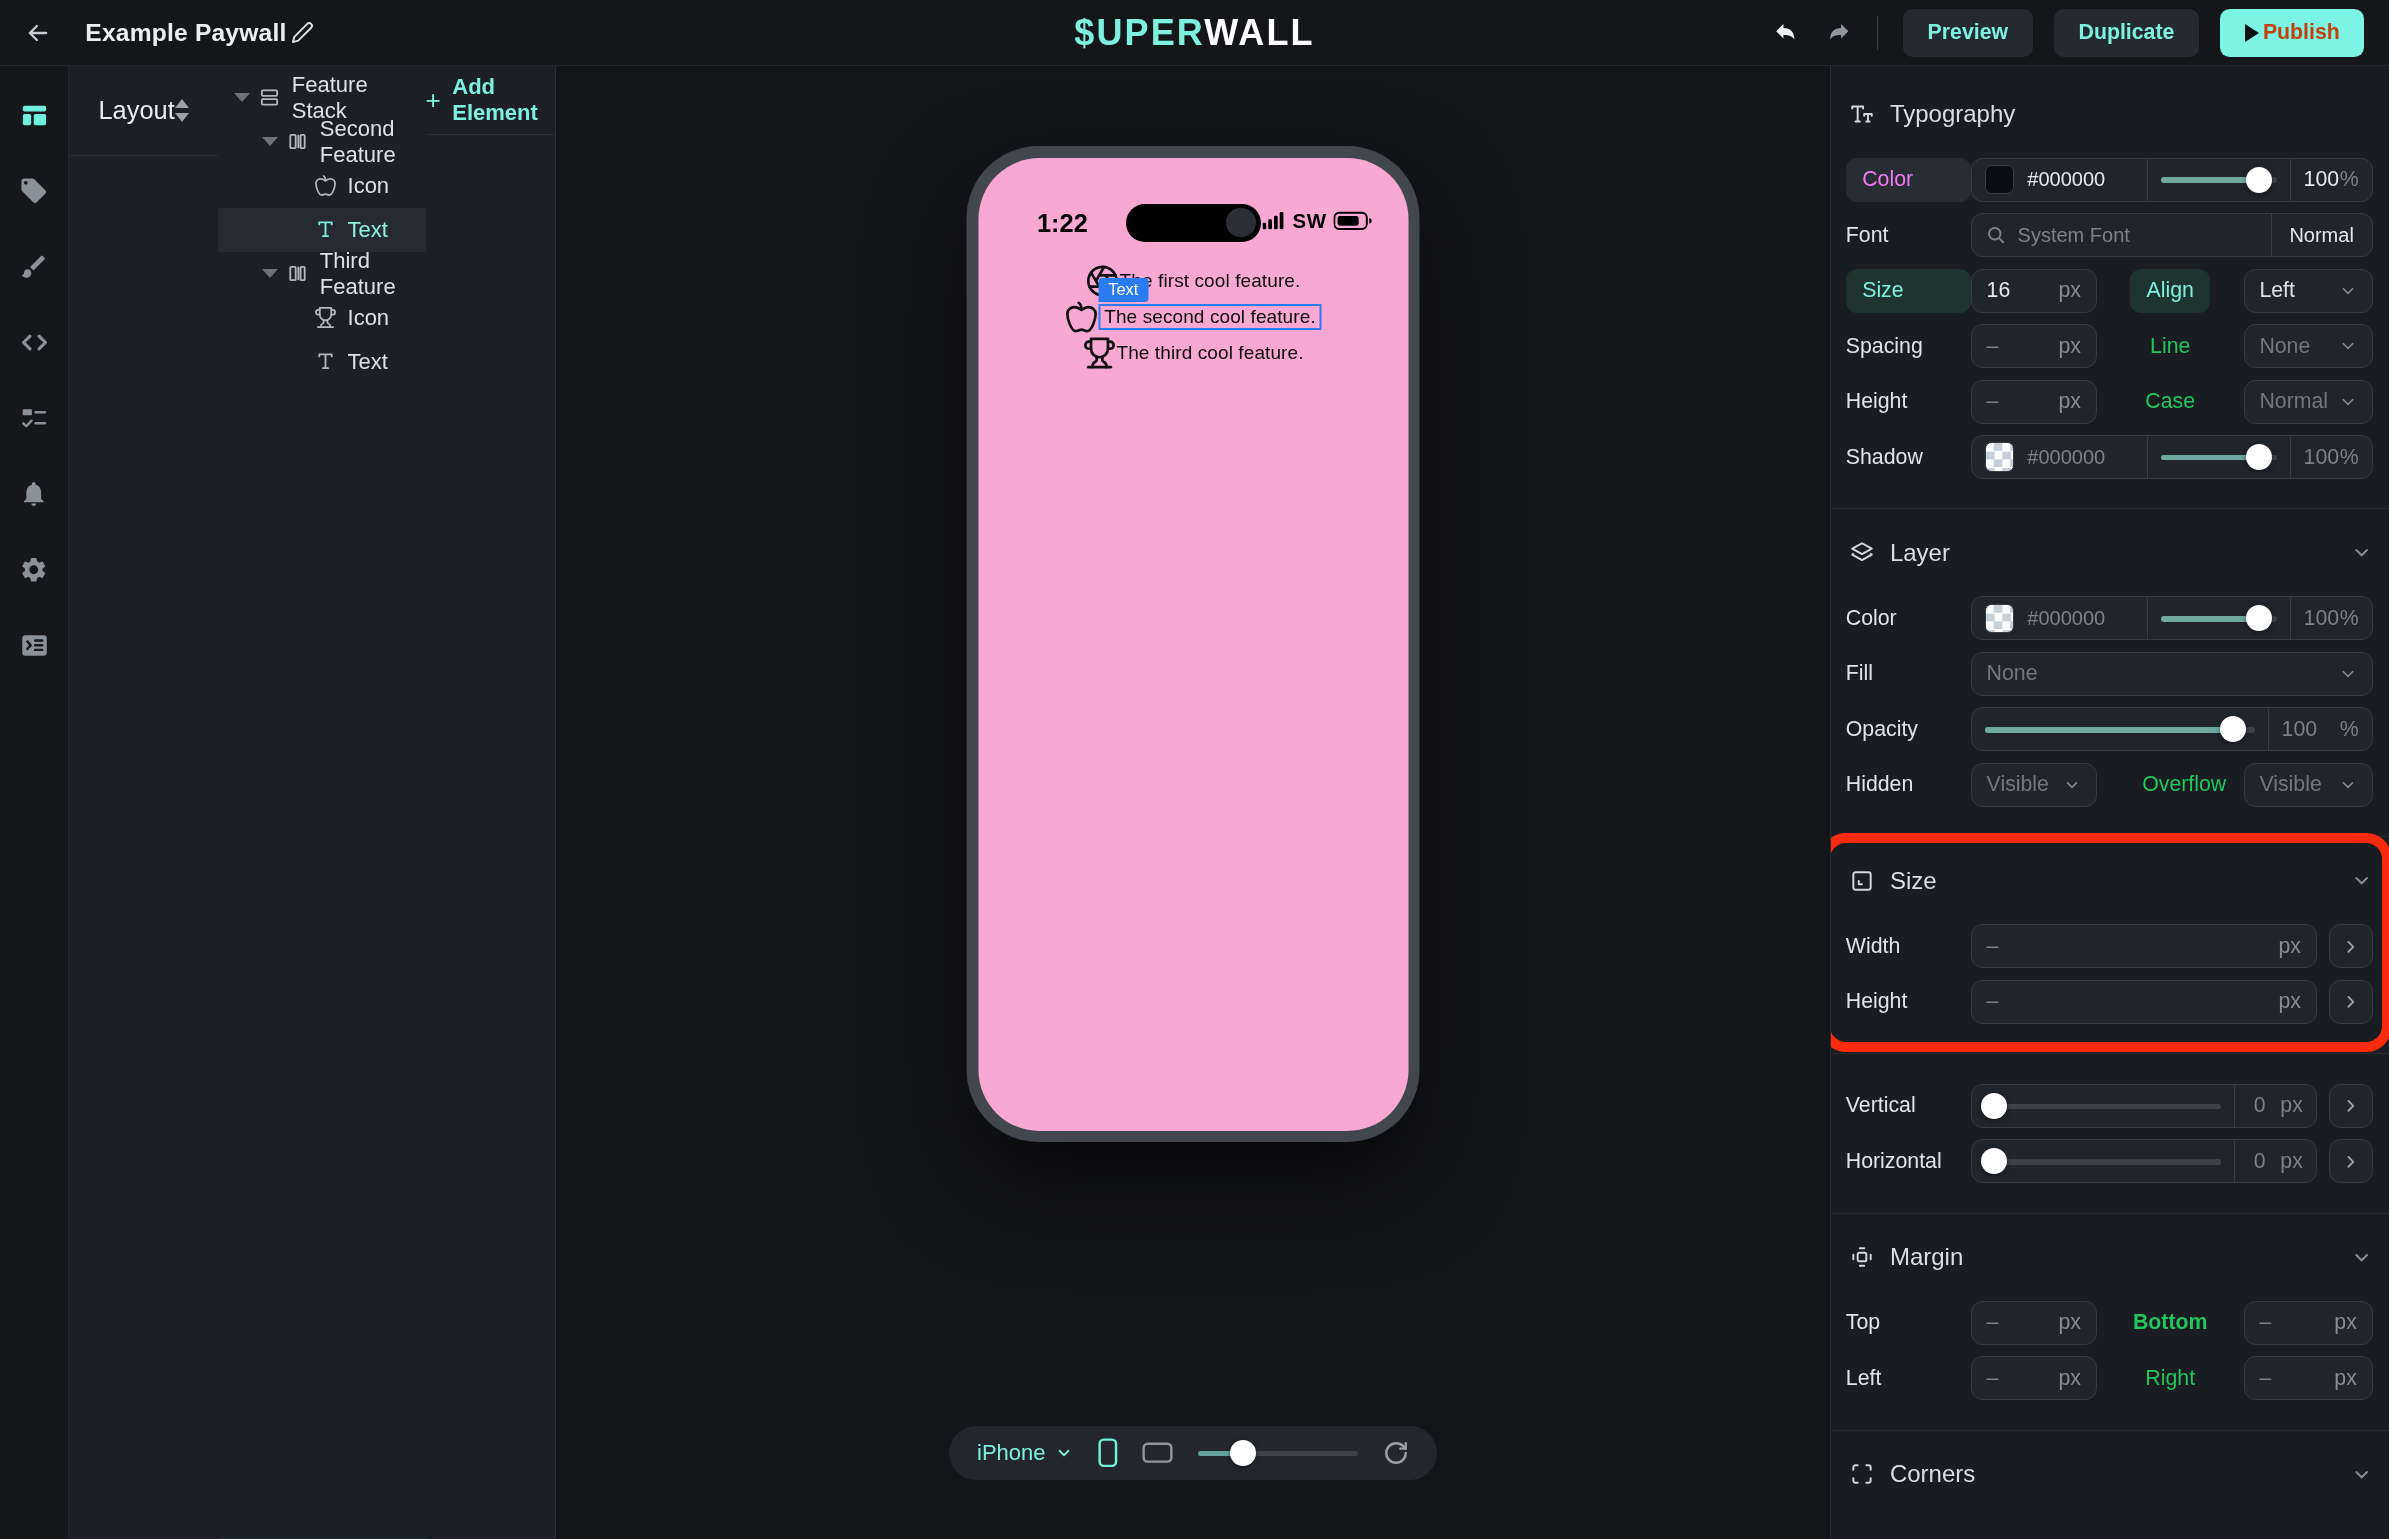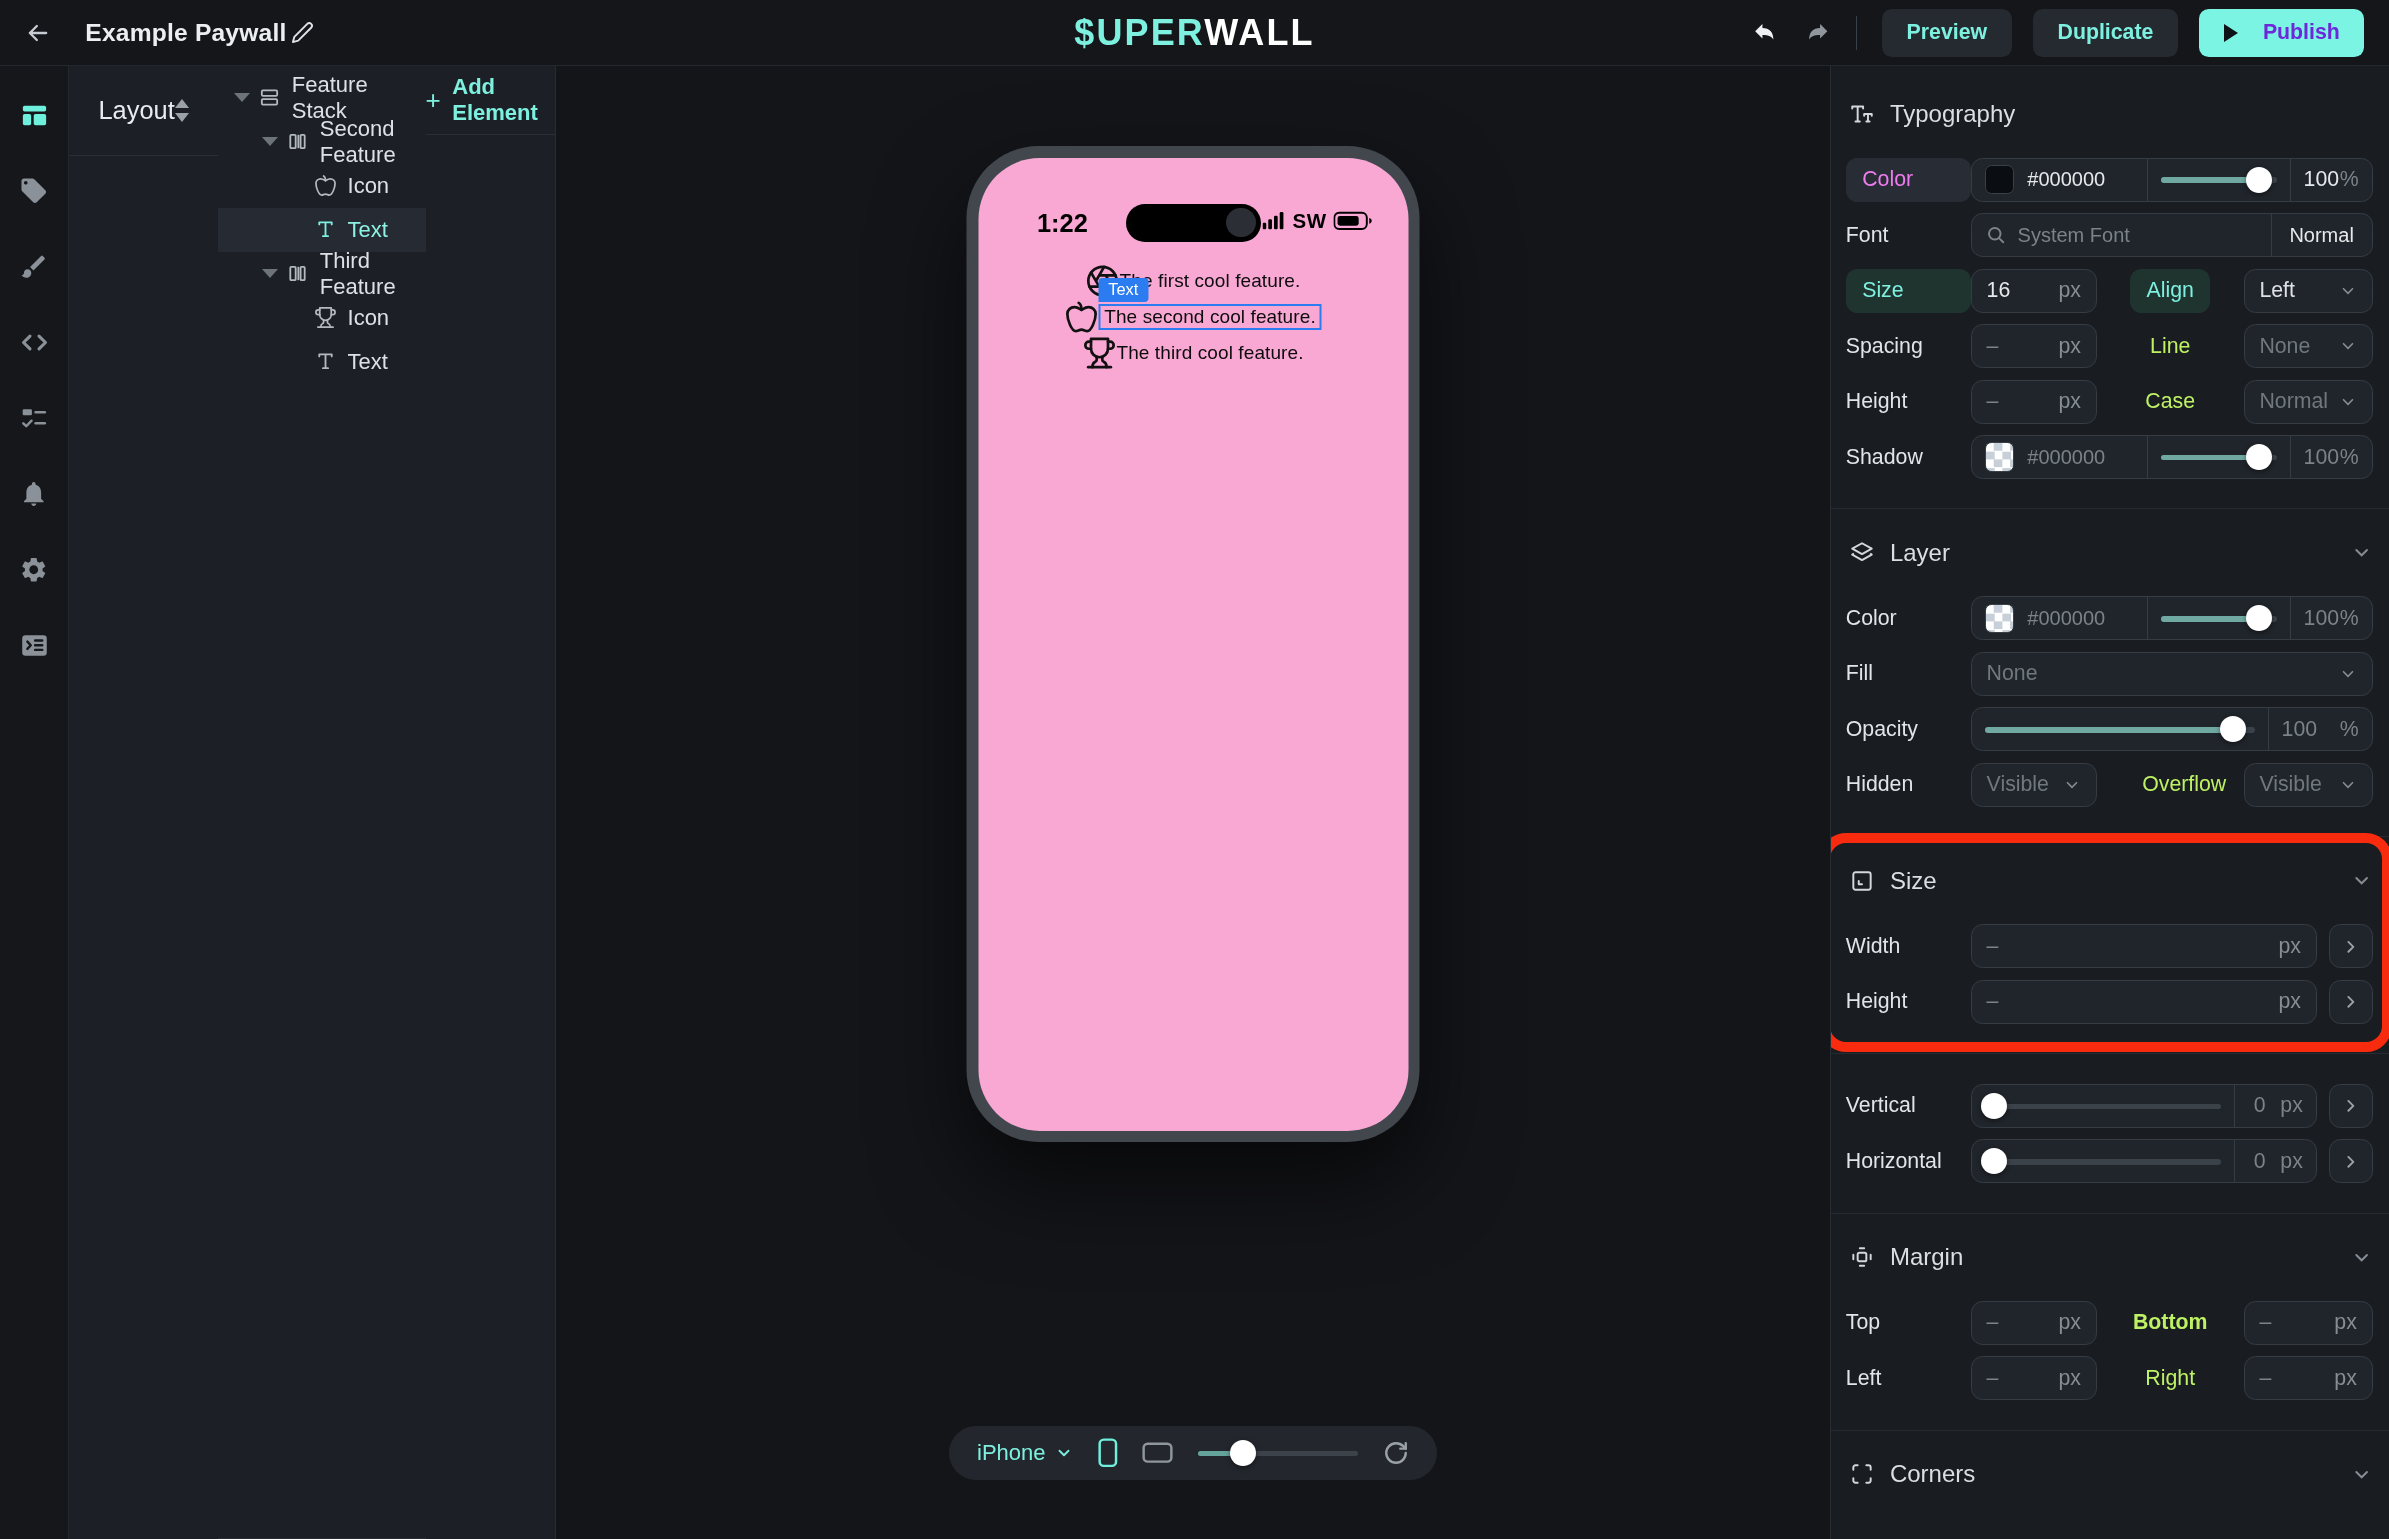--- a/index.html
+++ b/index.html
@@ -17,21 +17,21 @@
   .pencil { color:#dfe3e8; margin-left:4.9px; }
   .logo { position:absolute; left:50%; top:50%; transform:translate(-50%,-50%);
           font-size:36px; font-weight:800; letter-spacing:2.1px; color:#fff; }
   .logo .acc { color:#7df0e0; }
   .tb-right { margin-left:auto; display:flex; align-items:center; gap:21.3px; margin-right:24.6px; }
   .undo { color:#eef1f4; } .redo { color:#8f969e; transform:scaleX(-1); }
   .tb-div { width:1.6px; height:34px; background:#3a4048; margin:0 3.3px; }
   .btn { height:48px; border-radius:9.8px; display:flex; align-items:center; justify-content:center;
          padding:0 24.6px; font-size:21.3px; font-weight:600; cursor:pointer; }
   .btn.ghost { background:#242a30; color:#7df0e0; }
-  .btn.primary { background:#7bf4e3; color:#6d28d9; gap:25px; font-weight:700; }
+  .btn.primary { background:#7bf4e3; color:#c2410c; gap:4px; font-weight:700; }
   .play-tri { width:0; height:0; border-left:14.8px solid #0d1217; border-top:9px solid transparent; border-bottom:9px solid transparent; }
 
   
   .main { display:flex; height:1473px; }
 
   
   .rail { width:69px; background:#15171b; border-right:0.8px solid #23282e; flex:none;
           display:flex; flex-direction:column; align-items:center; padding-top:21.3px; }
   .rail-item { width:56px; height:56px; display:flex; align-items:center; justify-content:center;
                color:#8a9198; margin-bottom:19.7px; cursor:pointer; }
@@ -92,21 +92,21 @@
   
   .inspector { width:559px; background:#191c21; border-left:0.8px solid #282d34; flex:none; overflow:hidden; position:relative; }
   .isec { padding:29.5px 16.4px 4.9px 14.8px; border-top:0.8px solid #262b31; }
   .isec:first-child { border-top:none; padding-top:34px; }
   .isec-h { display:flex; align-items:center; gap:14.8px; margin-bottom:29.5px; color:#dbdfe4; font-size:24px; padding-left:3.3px; }
   .isec-h .hic { width:26px; height:26px; color:#d4d8dd; flex:none; }
   .isec-h .chev { margin-left:auto; color:#868d95; }
   .irow { display:flex; align-items:center; margin-bottom:11.5px; height:44px; }
   .irow .lbl { width:125px; flex:none; font-size:21.3px; color:#e1e5ea; }
   .ictrl { flex:1; display:flex; align-items:center; justify-content:space-between; }
-  .midlbl { font-size:21.3px; color:#bef264; }
+  .midlbl { font-size:21.3px; color:#22c55e; }
   .box { background:#20252b; border:0.8px solid #353c44; border-radius:11.5px; height:44px; display:flex; align-items:center; }
   .pill { height:44px; border-radius:11.5px; display:flex; align-items:center; padding:0 16.4px; font-size:21.3px; cursor:pointer; }
   .pill.pink { background:#282c34; color:#ef7bf0; }
   .pill.cyan { background:#1f332f; color:#7df0e0; }
   .lblcol { width:125px; flex:none; }
   .grp { width:403px; } .grp .seg { display:flex; align-items:center; height:100%; padding:0 13px; }
   .segdiv { width:0.8px; height:100%; background:#353c44; flex:none; }
   .swatch { width:29.5px; height:29.5px; border-radius:6.6px; flex:none; margin-right:13px; }
   .swatch.black { background:#0a0d12; border:0.8px solid #394049; }
   .swatch.checker { border:0.8px solid #394049;

